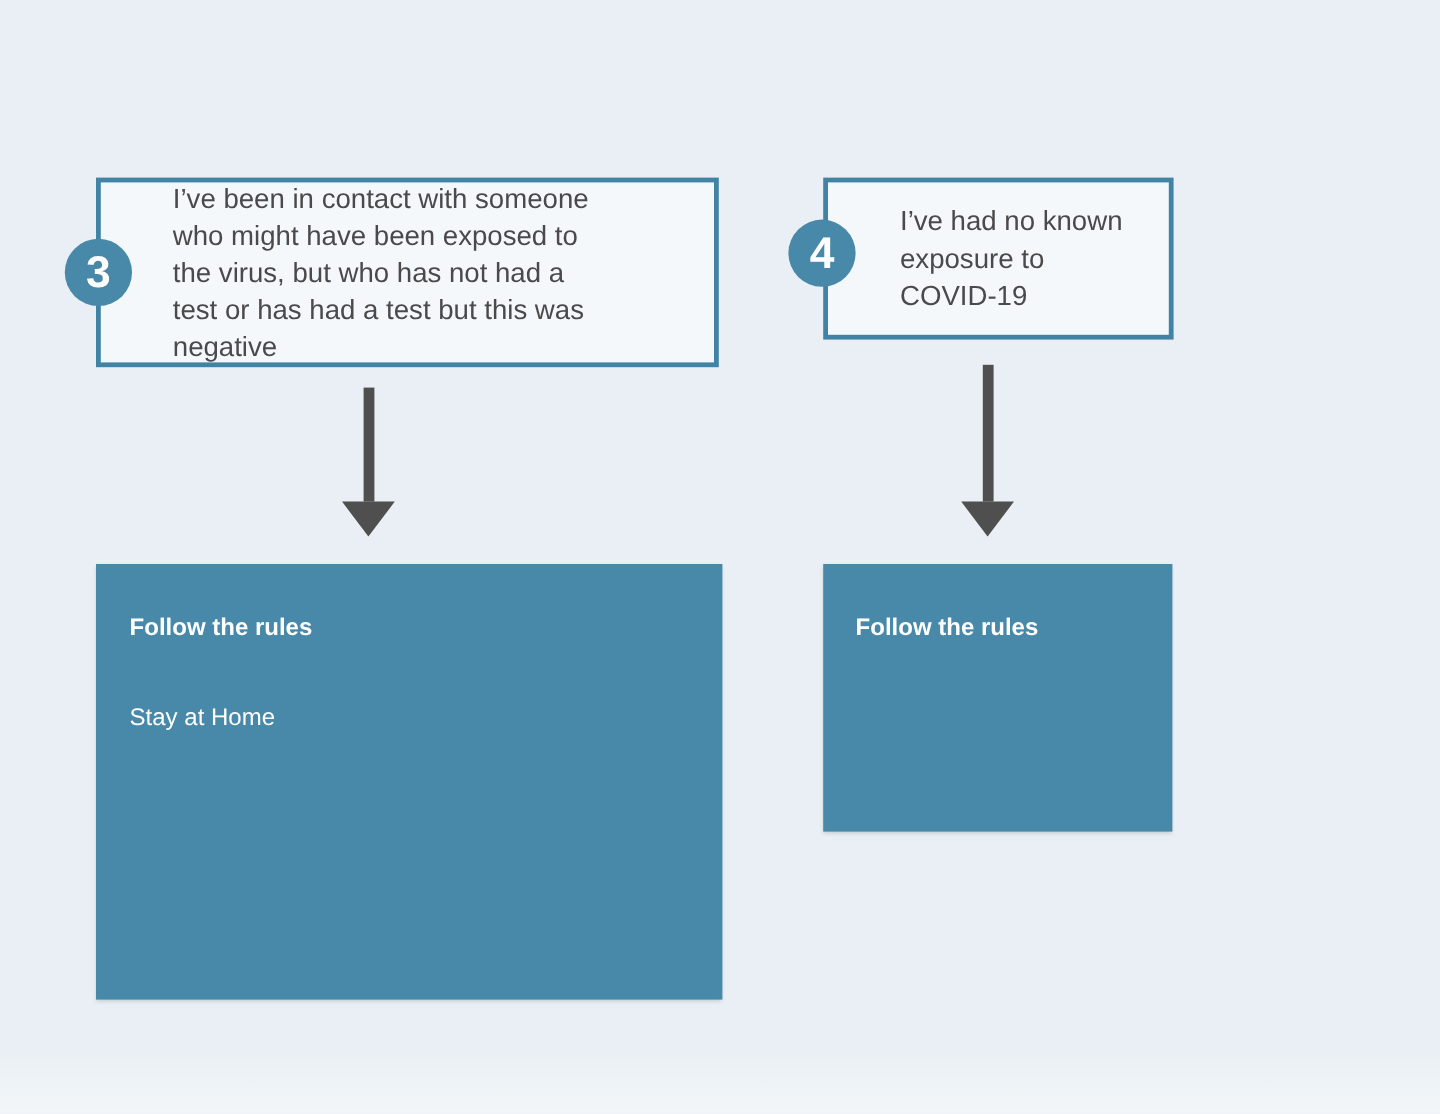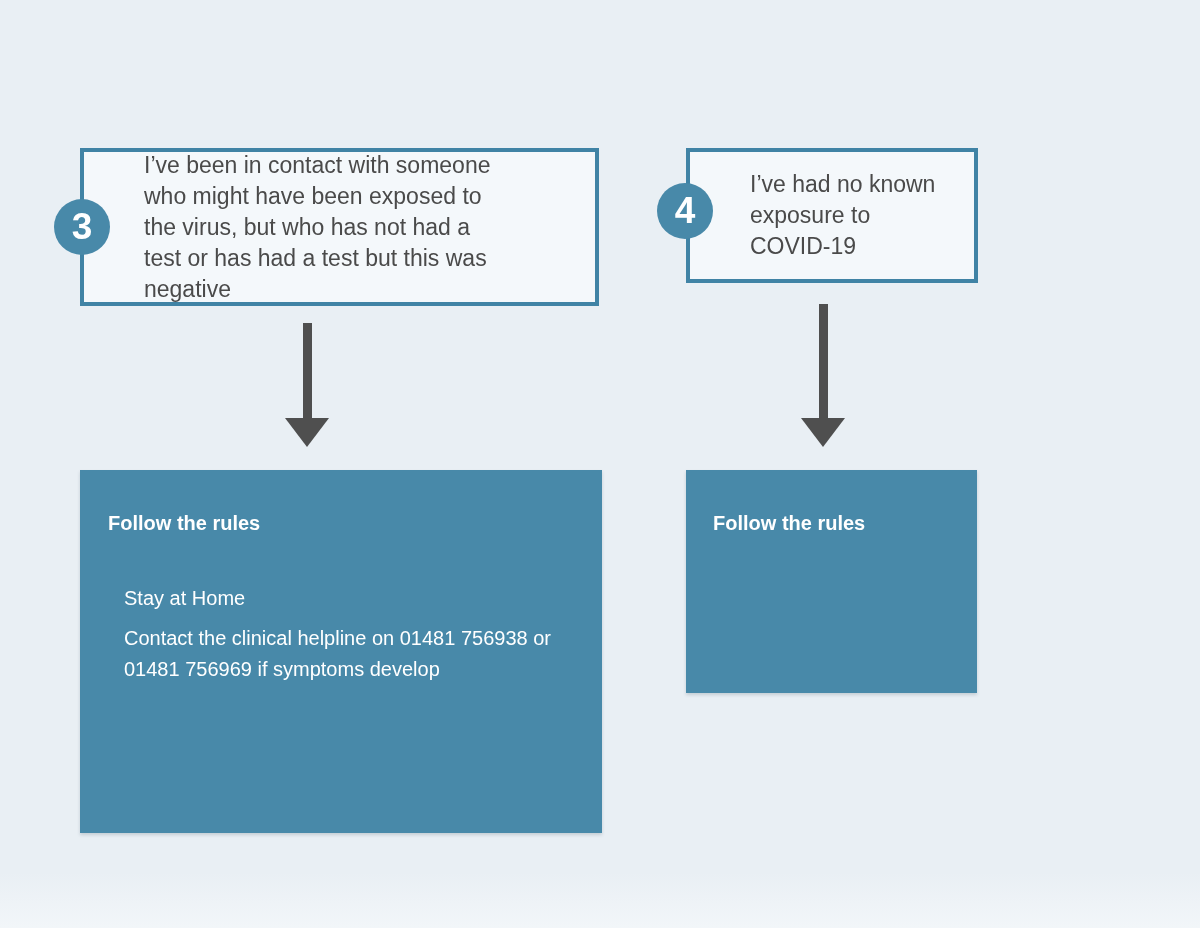--- a/index.html
+++ b/index.html
@@ -105,21 +105,21 @@
     box-shadow: 0 2px 3px rgba(90,110,125,0.25);
   }
   .outcome-left  { left: 80px;  top: 470px; width: 522px; height: 363px; padding: 38px 44px 0 28px; }
   .outcome-right { left: 686px; top: 470px; width: 291px; height: 223px; padding: 38px 34px 0 27px; }
   .outcome h2 {
     margin: 0 0 44px 0;
     font-size: 20px;
     font-weight: 700;
     color: #ffffff;
   }
-  .outcome p { margin: 0 0 9px 16px; }
+  .outcome p { margin: 0 0 9px 0; }
 </style>
 </head>
 <body>
 
 <div class="canvas">
 
 
   <section class="scenario scenario-3">
     <p class="scenario-text">I’ve been in contact with someone who might have been exposed to the virus, but who has not had a test or has had a test but this was negative</p>
   </section>
@@ -139,20 +139,19 @@
     <div class="head"></div>
   </div>
   <div class="arrow arrow-right">
     <div class="shaft"></div>
     <div class="head"></div>
   </div>
 
   <section class="outcome outcome-left">
     <h2>Follow the rules</h2>
     <p>Stay at Home</p>
-    <p>Contact the clinical helpline on 01481 756938 or 01481 756969 if symptoms develop</p>
   </section>
 
   <section class="outcome outcome-right">
     <h2>Follow the rules</h2>
   </section>
 
 </div>
 
 </body></html>

